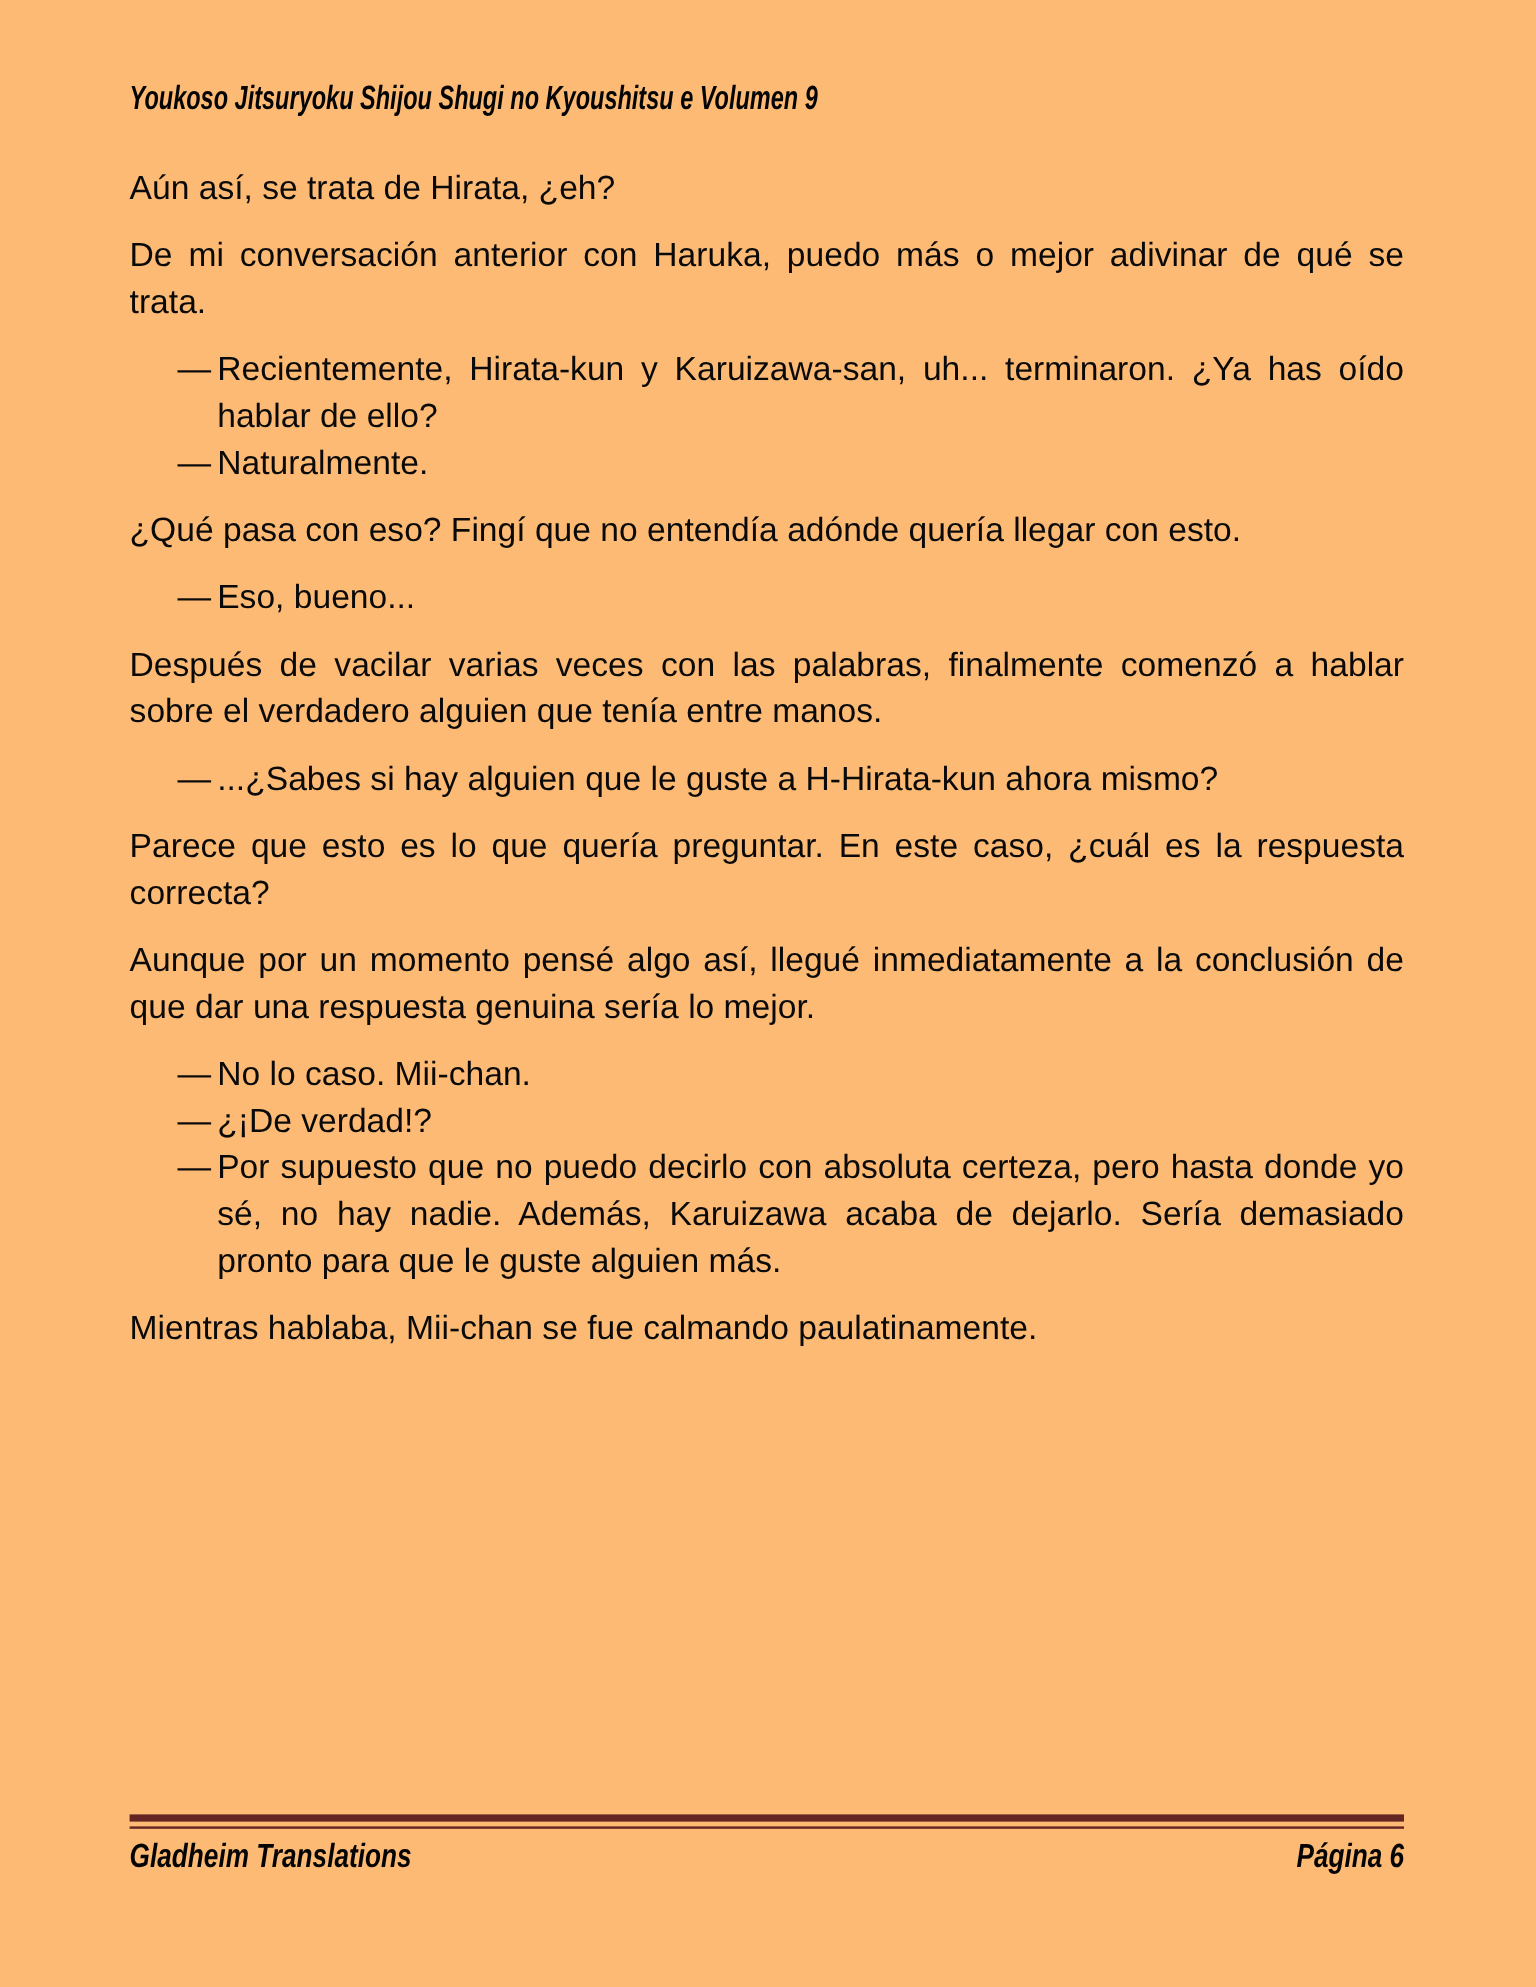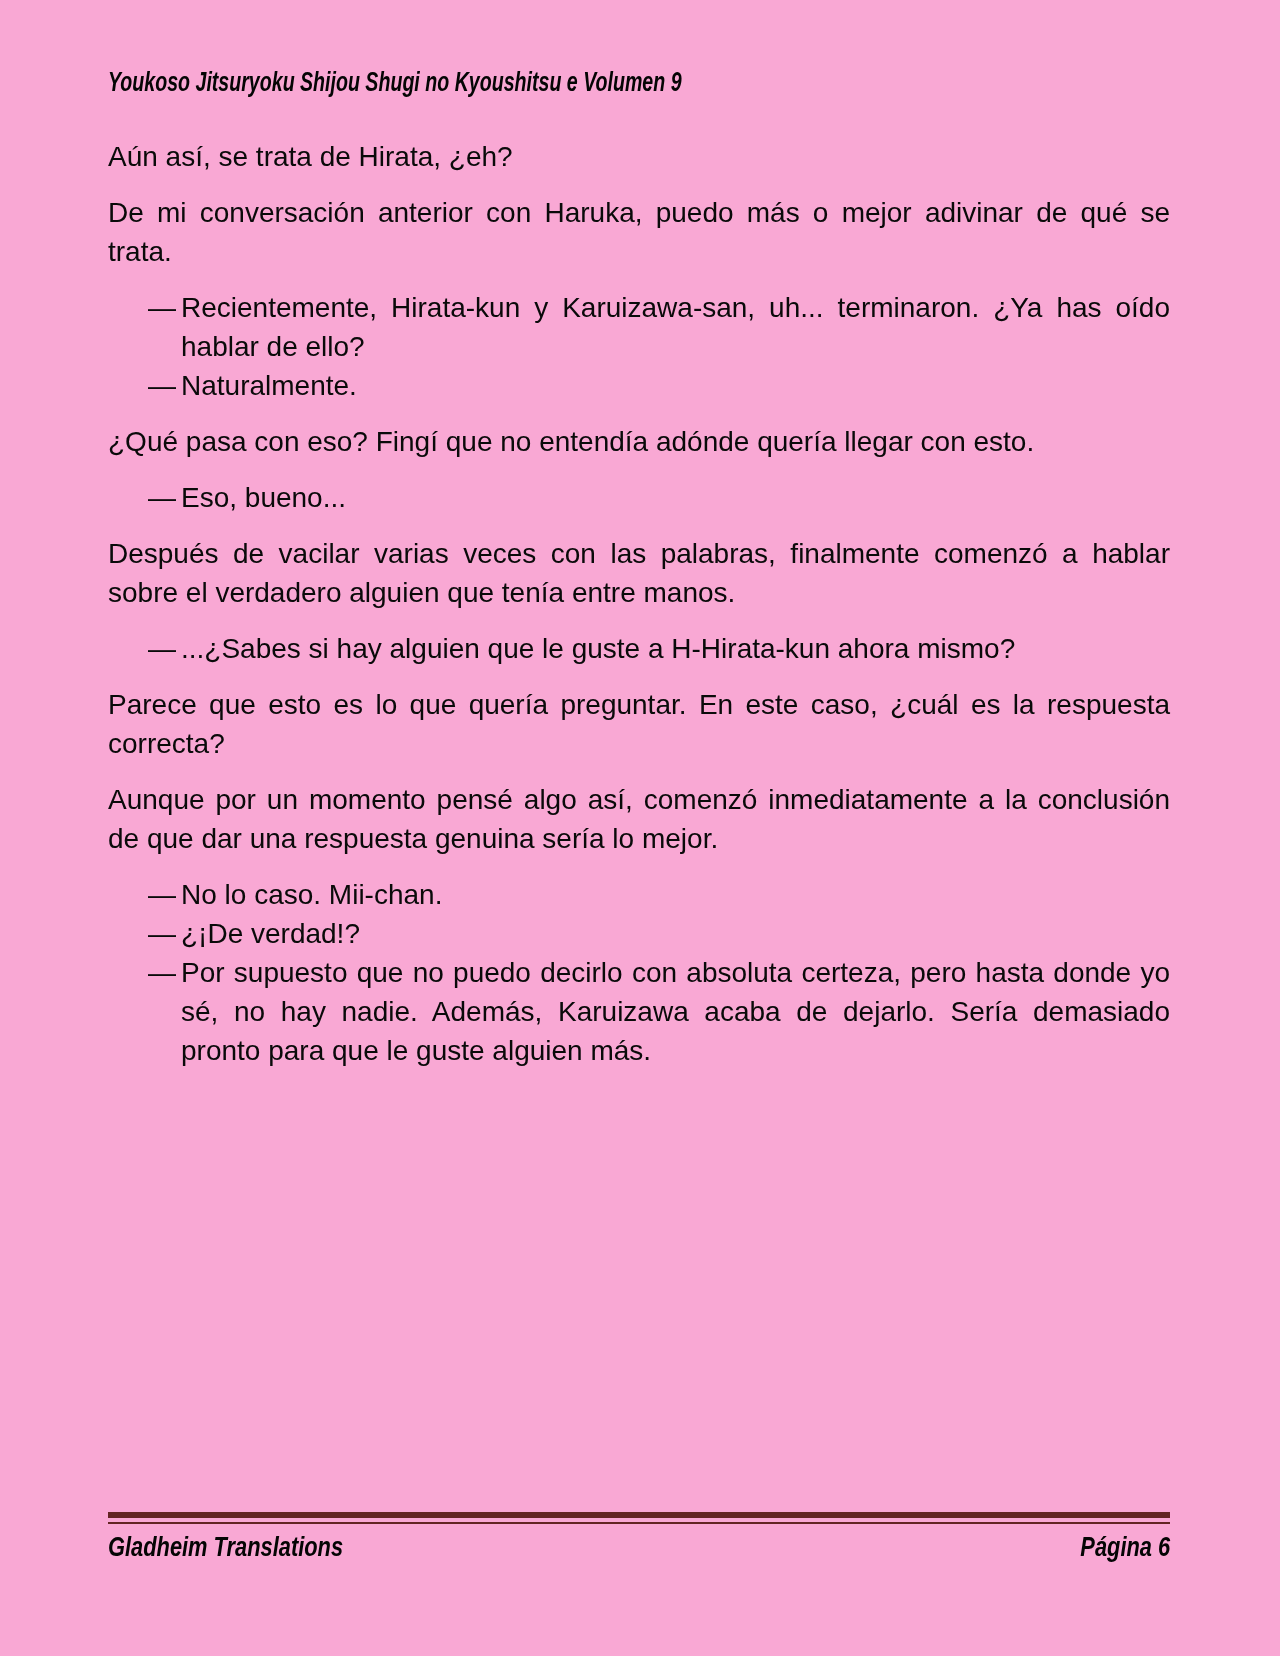--- a/index.html
+++ b/index.html
@@ -5,21 +5,21 @@
   html, body {
     margin: 0;
     padding: 0;
     background: #e8e8e8;
   }
   .page {
     position: relative;
     width: 1280px;
     height: 1656px;
     margin: 0 auto;
-    background: #f9a8d4;
+    background: #fdba74;
     font-family: "Liberation Sans", sans-serif;
     color: #0a0a0a;
     overflow: hidden;
   }
   
   .header {
     position: absolute;
     top: 66px;
     left: 108px;
     width: 1062px;
@@ -121,35 +121,36 @@
         </div>
       </div>
       <p>Después de vacilar varias veces con las palabras, finalmente comenzó a hablar sobre el verdadero alguien que tenía entre manos.</p>
       <div class="dialogue">
         <div class="dialogue-item">
           <span class="dash">—</span>
           <span class="dtext">...¿Sabes si hay alguien que le guste a H-Hirata-kun ahora mismo?</span>
         </div>
       </div>
       <p>Parece que esto es lo que quería preguntar. En este caso, ¿cuál es la respuesta correcta?</p>
-      <p>Aunque por un momento pensé algo así, comenzó inmediatamente a la conclusión de que dar una respuesta genuina sería lo mejor.</p>
+      <p>Aunque por un momento pensé algo así, llegué inmediatamente a la conclusión de que dar una respuesta genuina sería lo mejor.</p>
       <div class="dialogue">
         <div class="dialogue-item">
           <span class="dash">—</span>
           <span class="dtext">No lo caso. Mii-chan.</span>
         </div>
         <div class="dialogue-item">
           <span class="dash">—</span>
           <span class="dtext">¿¡De verdad!?</span>
         </div>
         <div class="dialogue-item">
           <span class="dash">—</span>
           <span class="dtext">Por supuesto que no puedo decirlo con absoluta certeza, pero hasta donde yo sé, no hay nadie. Además, Karuizawa acaba de dejarlo. Sería demasiado pronto para que le guste alguien más.</span>
         </div>
       </div>
+      <p>Mientras hablaba, Mii-chan se fue calmando paulatinamente.</p>
     </div>
 
   <div class="footer">
     <div>
       <div class="rule-thick" style="background: rgb(99, 36, 35);"></div>
       <div class="rule-thin" style="background: rgb(99, 36, 35);"></div>
     </div>
     <div class="foot-row">
       <span class="deco deco-left">Gladheim Translations</span>
       <span class="deco deco-right">Página 6</span>

